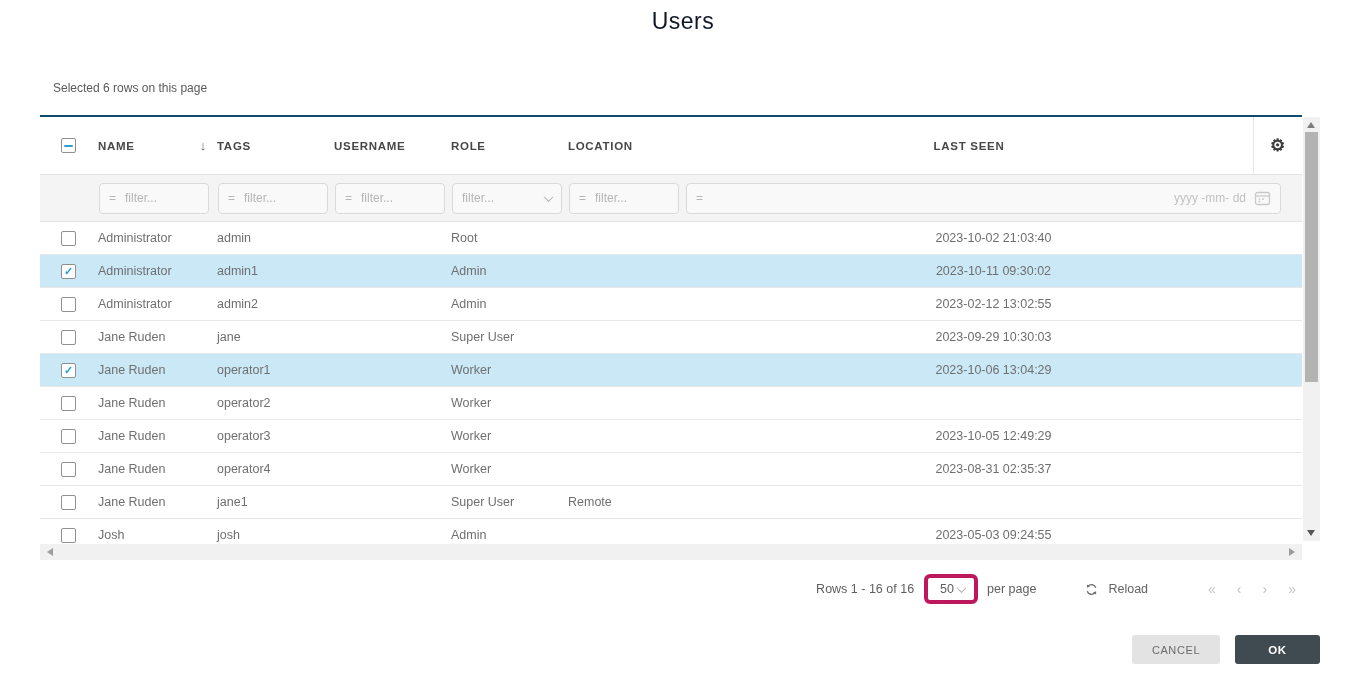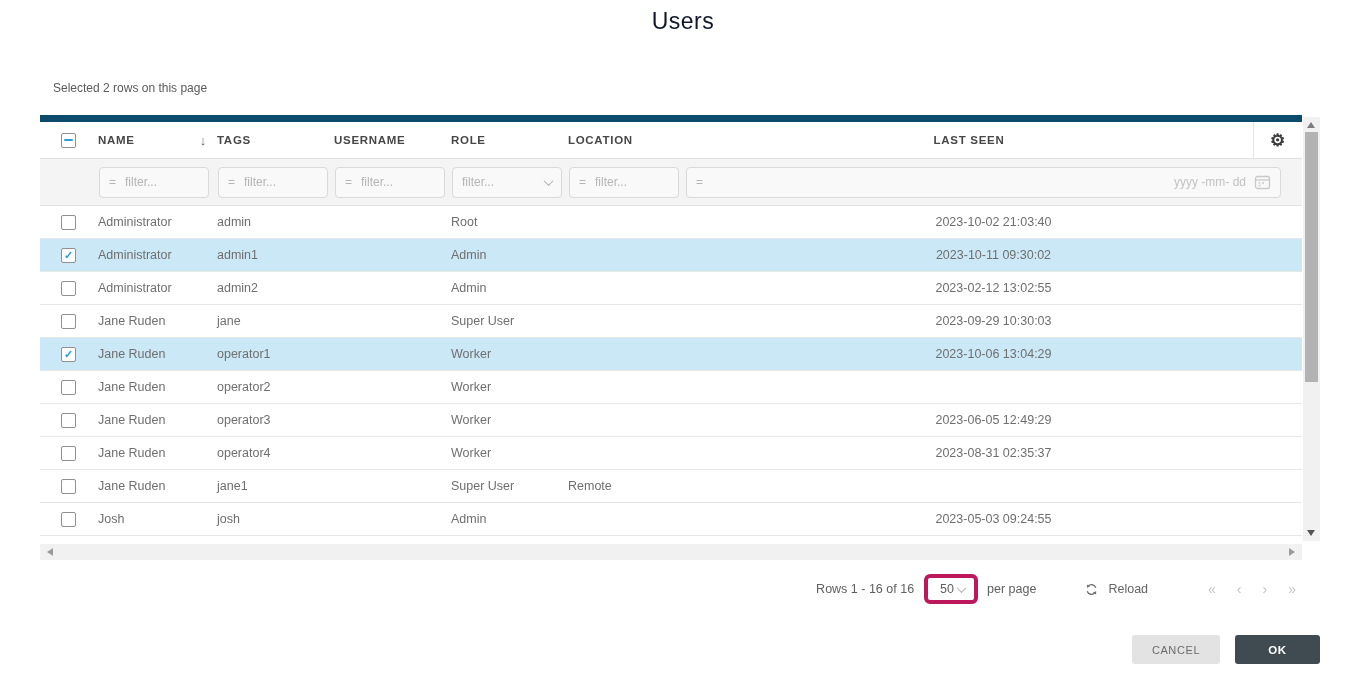--- a/index.html
+++ b/index.html
@@ -16,21 +16,21 @@
   
   .cell { display:flex; align-items:center; }
   .c-cb   { width:58px; padding-left:21px; }
   .c-name { width:119px; }
   .c-user { width:117px; }
   .c-tags { width:117px; }
   .c-role { width:117px; }
   .c-loc  { width:117px; }
   .c-seen { flex:1;justify-content:center; }
 
-  .thead { display:flex; height:44px; width:1262px; border-top:7px solid #0c4a6e;
+  .thead { display:flex; height:60px; width:1262px; border-top:2px solid #0c4a6e;
     border-bottom:1px solid #e2e2e2; background:#fff; }
   .thead .cell { font-size:11.5px; font-weight:700; color:#474747; letter-spacing:0.7px; }
   .sort-icon { margin-left:auto; margin-right:10px; font-weight:400; font-size:13px; color:#5f5f5f; }
   .c-gear { width:49px; border-left:1px solid #e5e5e5; justify-content:center; height:100%; }
   .gear-glyph { font-size:17px; color:#3d3d3d; cursor:pointer; }
 
   
   .cb { width:15px; height:15px; border:1px solid #909090; border-radius:2px; background:#fff;
     display:flex; align-items:center; justify-content:center; cursor:pointer; }
   .cb .tick { display:none; font-size:11px; font-weight:700; color:var(--accent-blue,#2ba0d6); line-height:1; }
@@ -84,21 +84,21 @@
     font-size:11px; letter-spacing:0.6px; cursor:pointer; }
   .btn-cancel { width:88px; background:#e3e3e3; color:#6b6b6b; }
   .btn-ok { width:85px; background:var(--ok-button-bg,#3f4b50); color:#ffffff; font-weight:700; font-size:11.5px; }
 </style>
 </head>
 <body>
 
 <div class="page">
 
   <div class="title">Users</div>
-  <div class="summary">Selected 2 rows on this page</div>
+  <div class="summary">Selected 6 rows on this page</div>
 
   <div class="table">
 
     <div class="thead">
       <div class="cell c-cb">
         <span class="cb ind">
             <span class="dash"></span>
           </span>
       </div>
       <div class="cell c-name">
@@ -252,21 +252,21 @@
 
   <div class="trow">
     <div class="cell c-cb">
       <span class="cb"></span>
     </div>
     <div class="cell c-name">Jane Ruden</div>
     <div class="cell c-user">operator3</div>
     <div class="cell c-tags"></div>
     <div class="cell c-role">Worker</div>
     <div class="cell c-loc"></div>
-    <div class="cell c-seen">2023-06-05 12:49:29</div>
+    <div class="cell c-seen">2023-10-05 12:49:29</div>
   </div>
 
   <div class="trow">
     <div class="cell c-cb">
       <span class="cb"></span>
     </div>
     <div class="cell c-name">Jane Ruden</div>
     <div class="cell c-user">operator4</div>
     <div class="cell c-tags"></div>
     <div class="cell c-role">Worker</div>

